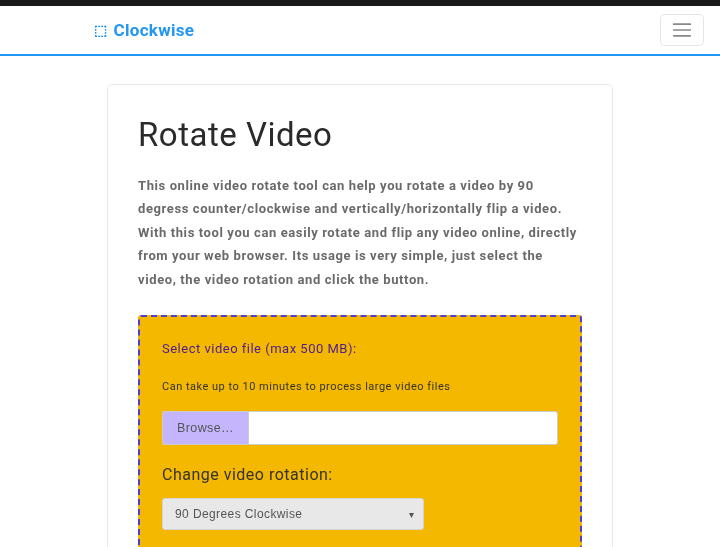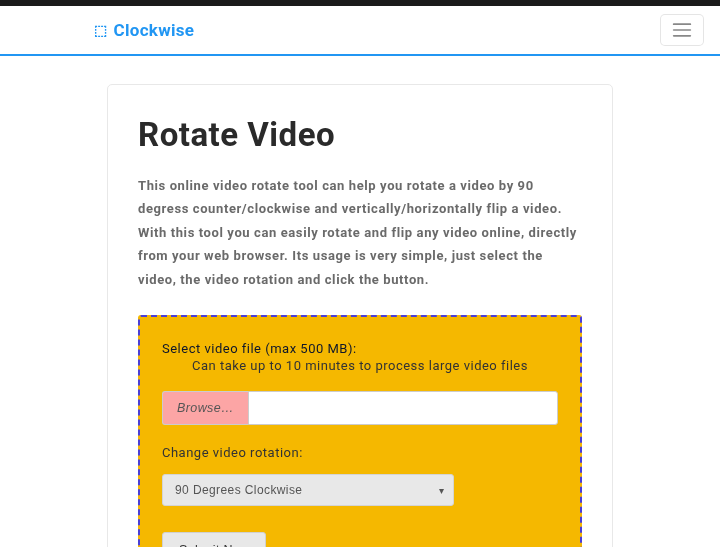--- a/index.html
+++ b/index.html
@@ -68,21 +68,21 @@
     
     .card {
       width: 506px;
       border: 1px solid #e8e8e8;
       border-radius: 5px;
       padding: 30px 30px 30px 30px;
     }
     
     .page-title {
       font-size: 33px;
-      font-weight: 700;
+      font-weight: 400;
       color: #2a2a2a;
       letter-spacing: 0.5px;
       margin-bottom: 20px;
     }
     
     .description {
       font-size: 13px;
       color: #6a6a6a;
       line-height: 1.8;
       letter-spacing: 0.6px;
@@ -92,72 +92,70 @@
     
     .form-panel {
       background: #f5b800;
       border: 2px dashed #4b3fd6;
       border-radius: 3px;
       padding: 24px 22px 22px;
     }
     
     .form-label {
       font-size: 13px;
-      color: #0f172a;
-      letter-spacing: 0.5px;
-      margin-bottom: 2px;
+      color: #4c1d95;
+      letter-spacing: 0.5px;
+      margin-bottom: 24px;
     }
     
     .form-hint {
-      font-size: 13px;
+      font-size: 11px;
       color: #333;
       letter-spacing: 0.5px;
       margin-bottom: 18px;
-      text-align: center;
     }
     
     .file-input-wrapper {
       display: flex;
       width: 100%;
       margin-bottom: 20px;
     }
     
     .browse-btn {
-      background: #fca5a5;
+      background: #c4b5fd;
       border: 1px solid #ccc;
       border-right: none;
       padding: 9px 14px;
       font-size: 12.5px;
       color: #555;
       letter-spacing: 0.4px;
       cursor: pointer;
       border-radius: 3px 0 0 3px;
-      font-style: italic;
     }
     
     .file-path {
       flex: 1;
       background: #fff;
       border: 1px solid #ccc;
       border-radius: 0 3px 3px 0;
       padding: 9px 12px;
       font-size: 12.5px;
       color: #555;
     }
     
     .rotation-label {
-      font-size: 13px;
+      font-size: 16px;
       color: #333;
       letter-spacing: 0.5px;
       margin-bottom: 14px;
     }
     
     .select-wrapper {
       position: relative;
-      width: 292px;
+      width: 262px;
       margin-bottom: 26px;
     }
     
     .rotation-select {
       width: 100%;
       background: #e8e8e8;
       border: 1px solid #d4d4d4;
       border-radius: 3px;
       padding: 8px 32px 8px 12px;
       font-size: 12px;

